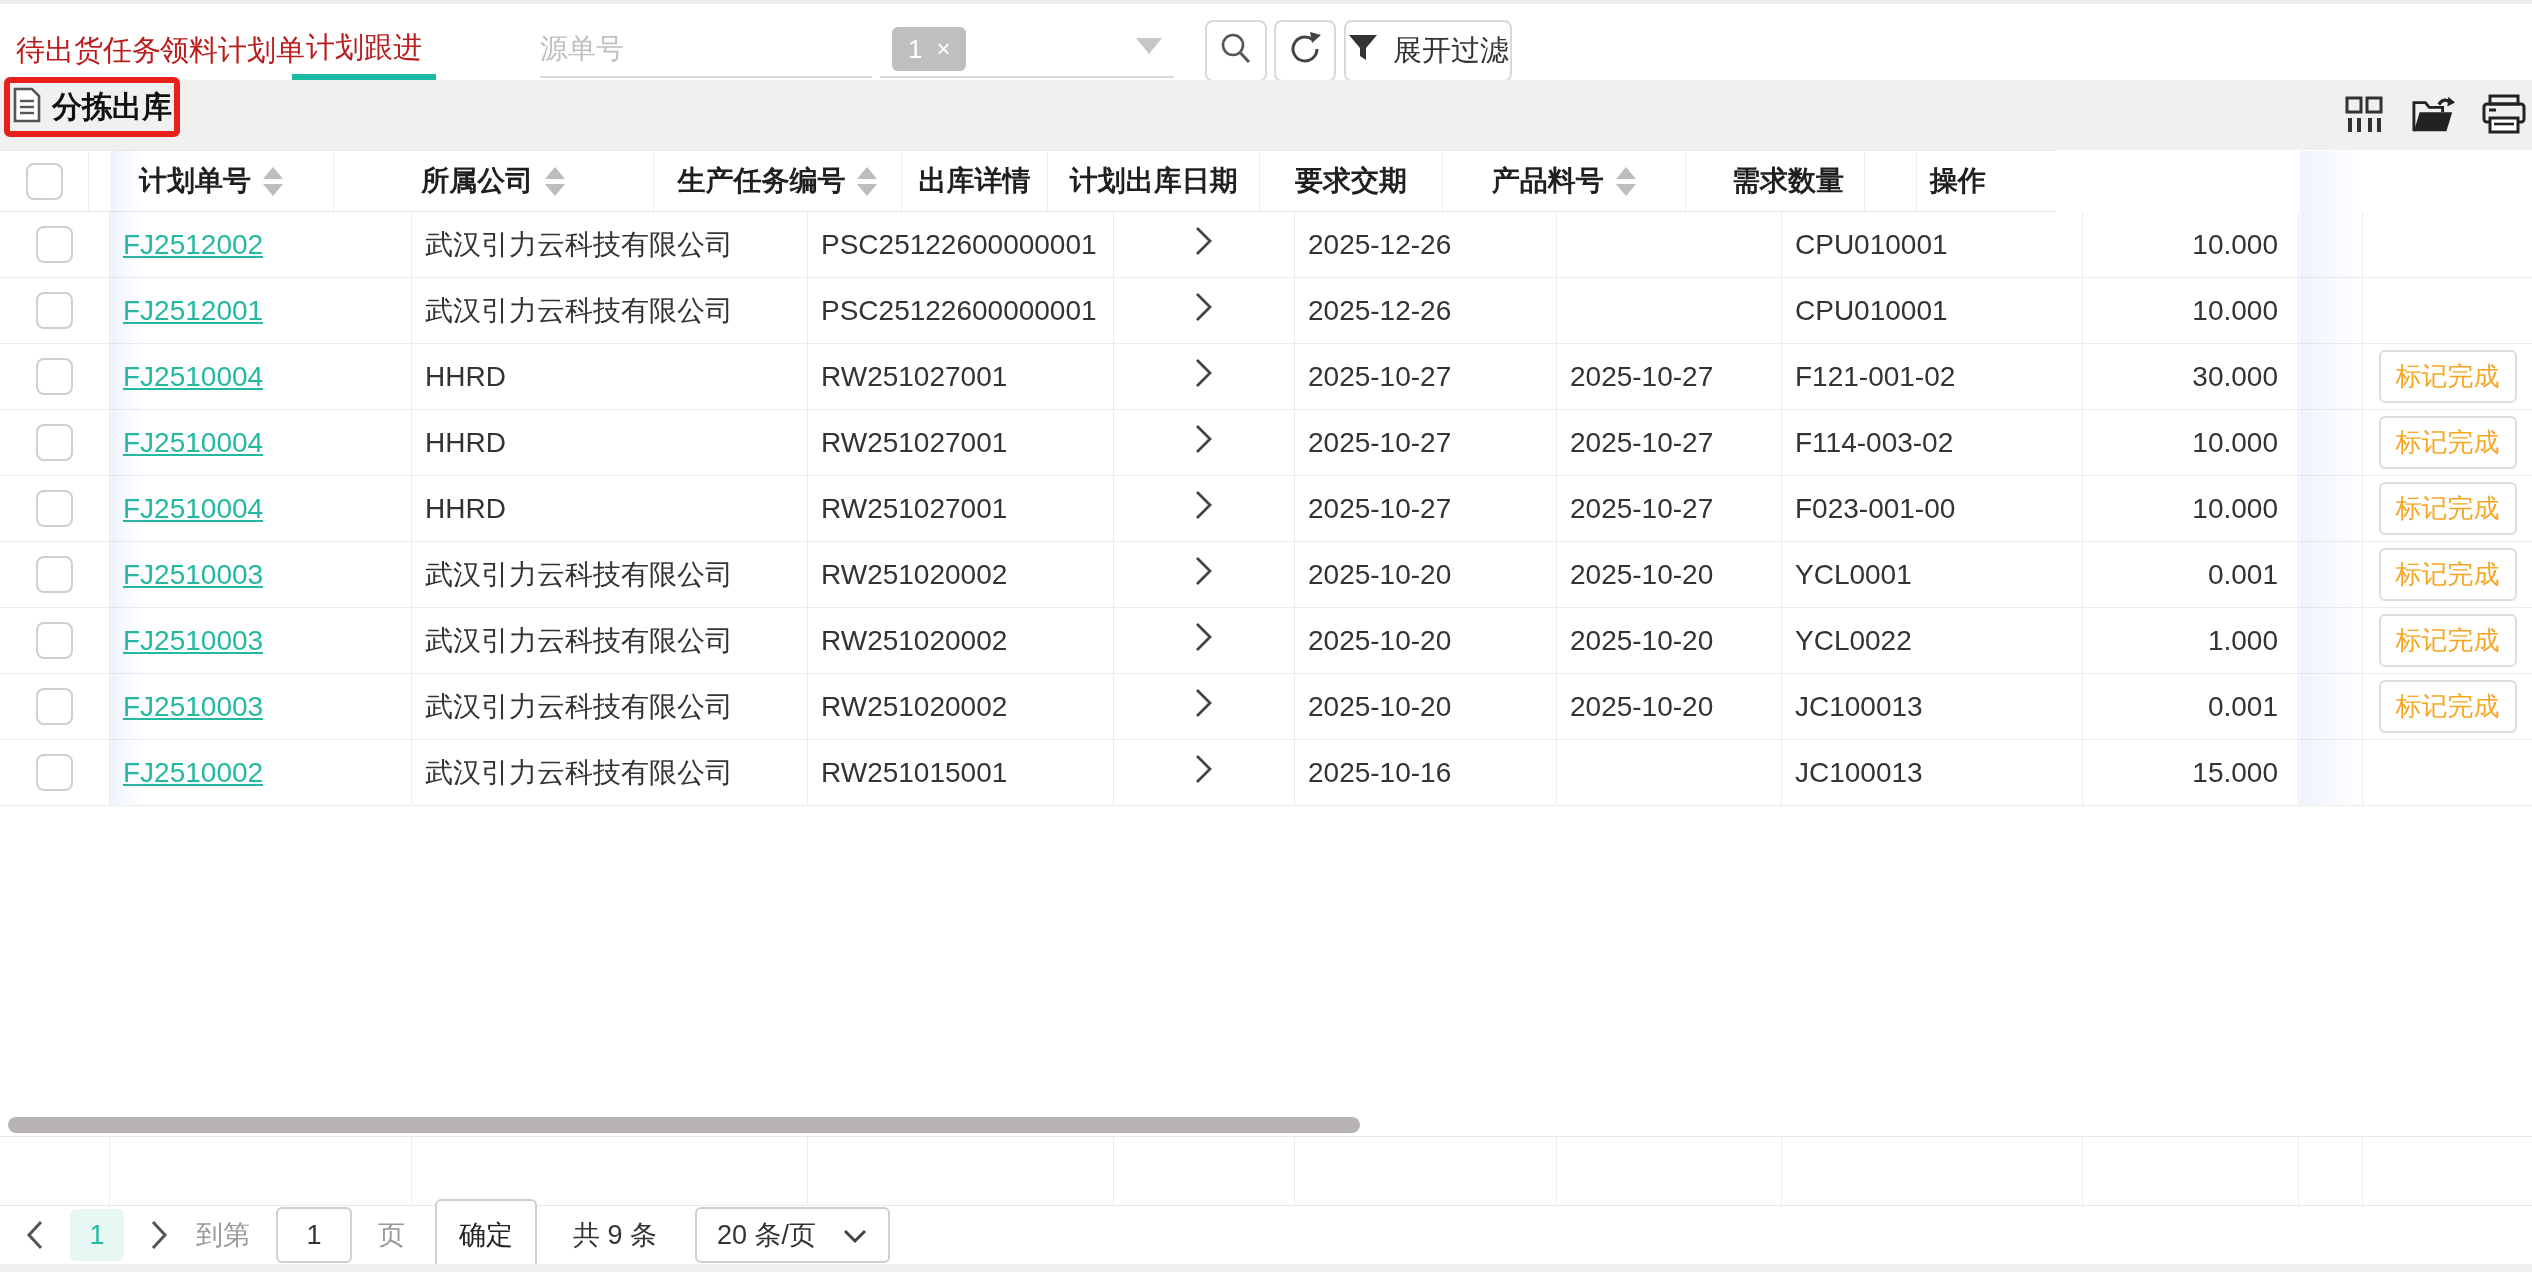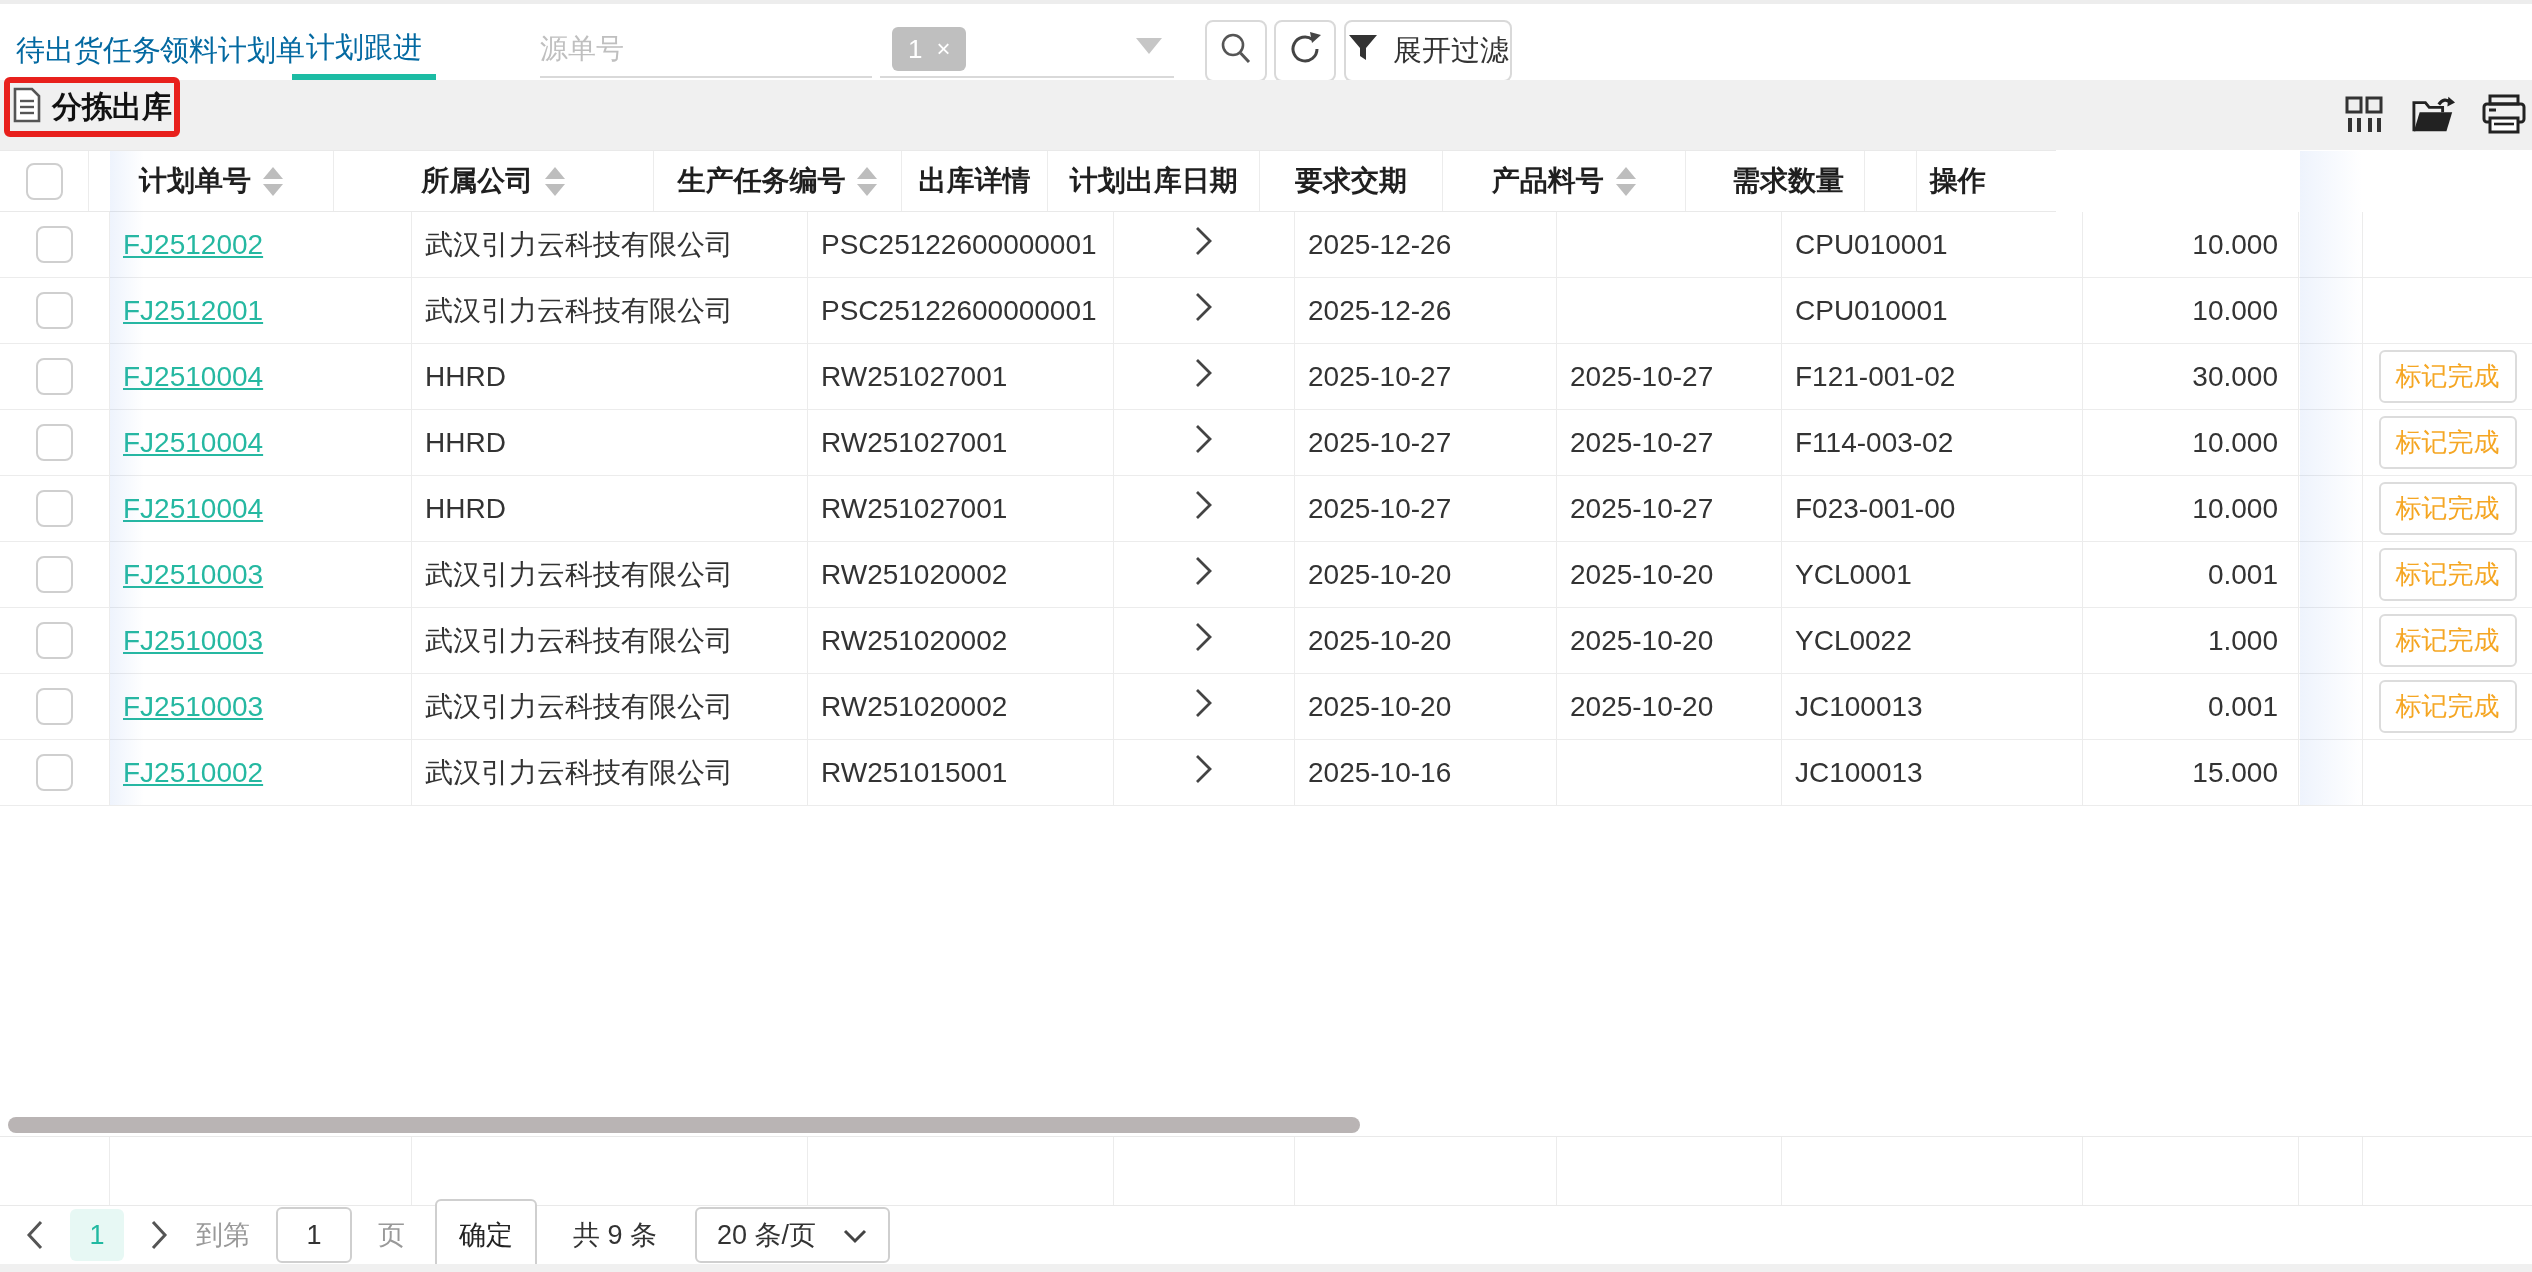--- a/index.html
+++ b/index.html
@@ -14,21 +14,21 @@
   .abs { position:absolute; }
 
   
   #top-strip { left:0; top:0; width:2532px; height:4px; background:#ededed; }
   #bottom-strip { left:0; top:1264px; width:2532px; height:8px; background:#f0f0f0; }
 
   
   #tabbar { left:0; top:4px; width:2532px; height:76px; background:#fff; }
   .tab {
     position:absolute; top:18px; height:58px;
-    font-size:29px; color:#0369a1; display:flex; align-items:center;
+    font-size:29px; color:#b91c1c; display:flex; align-items:center;
     padding:0 8px; cursor:pointer; white-space:nowrap;
   }
   .tab.active { border-bottom:6px solid #1cbca4; padding:0 14px; font-weight:400; }
   #tab-0 { left:8px; }
   #tab-1 { left:152px; }
   #tab-2 { left:292px; }
 
   .underline-field {
     position:absolute; top:18px; height:56px;
     border-bottom:2px solid #d9d9d9; background:#fff;

